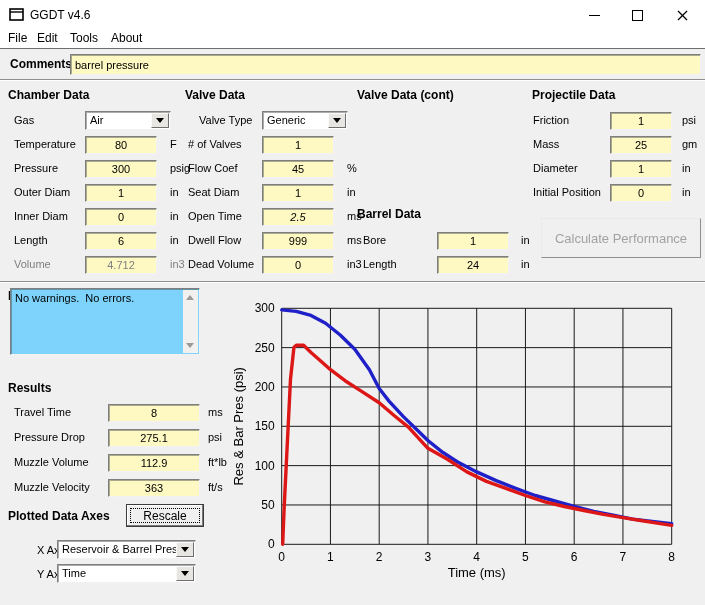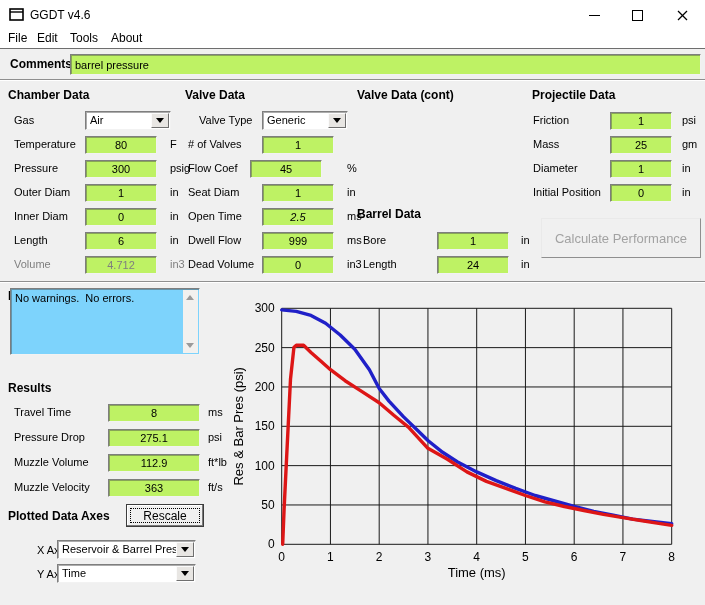--- a/index.html
+++ b/index.html
@@ -17,21 +17,21 @@
   .menu-item{position:absolute;top:1px;font-size:12px;cursor:default;}
   
   .etch{position:absolute;left:0;width:705px;height:1px;background:#8f8f8f;border-bottom:1px solid #ffffff;}
   
   .hdr{position:absolute;font-size:12px;font-weight:bold;white-space:nowrap;}
   .lbl{position:absolute;font-size:11px;white-space:nowrap;}
   .unit{position:absolute;font-size:11px;white-space:nowrap;}
   .dis{color:#7f7f7f;}
   
   .tb{
-    position:absolute;height:18px;background:#bef264;font-family:"Liberation Sans",sans-serif;
+    position:absolute;height:18px;background:#fef9c3;font-family:"Liberation Sans",sans-serif;
     font-size:11px;text-align:center;padding:0;margin:0;box-sizing:border-box;
     border:1px solid;border-color:#7e7e7e #f2f2f2 #f2f2f2 #7e7e7e;
     box-shadow:inset 1px 1px 0 rgba(70,70,70,.45);
   }
   .tb.left{text-align:left;padding-left:4px;}
   .tb.gray{color:#7f7f7f;}
   .dd{
     position:absolute;height:19px;background:#fff;box-sizing:border-box;
     border:1px solid;border-color:#7e7e7e #f2f2f2 #f2f2f2 #7e7e7e;
     box-shadow:inset 1px 1px 0 rgba(70,70,70,.45);
@@ -155,21 +155,21 @@
           <i class="arr-down"></i>
         </span>
     </div>
   </div>
   <div class="frow">
     <span class="lbl" style="left:188px;top:138px"># of Valves</span>
     <input class="tb" style="left: 262px; top: 136px; width: 72px;" value="1">
   </div>
   <div class="frow">
     <span class="lbl" style="left:188px;top:162px">Flow Coef</span>
-    <input class="tb" style="left: 250px; top: 160px; width: 72px;" value="45">
+    <input class="tb" style="left: 262px; top: 160px; width: 72px;" value="45">
     <span class="unit" style="left:347px;top:162px">%</span>
   </div>
   <div class="frow">
     <span class="lbl" style="left:188px;top:186px">Seat Diam</span>
     <input class="tb" style="left: 262px; top: 184px; width: 72px;" value="1">
     <span class="unit" style="left:347px;top:186px">in</span>
   </div>
   <div class="frow">
     <span class="lbl" style="left:188px;top:210px">Open Time</span>
     <input class="tb" style="left: 262px; top: 208px; width: 72px; font-style: italic;" value="2.5">

